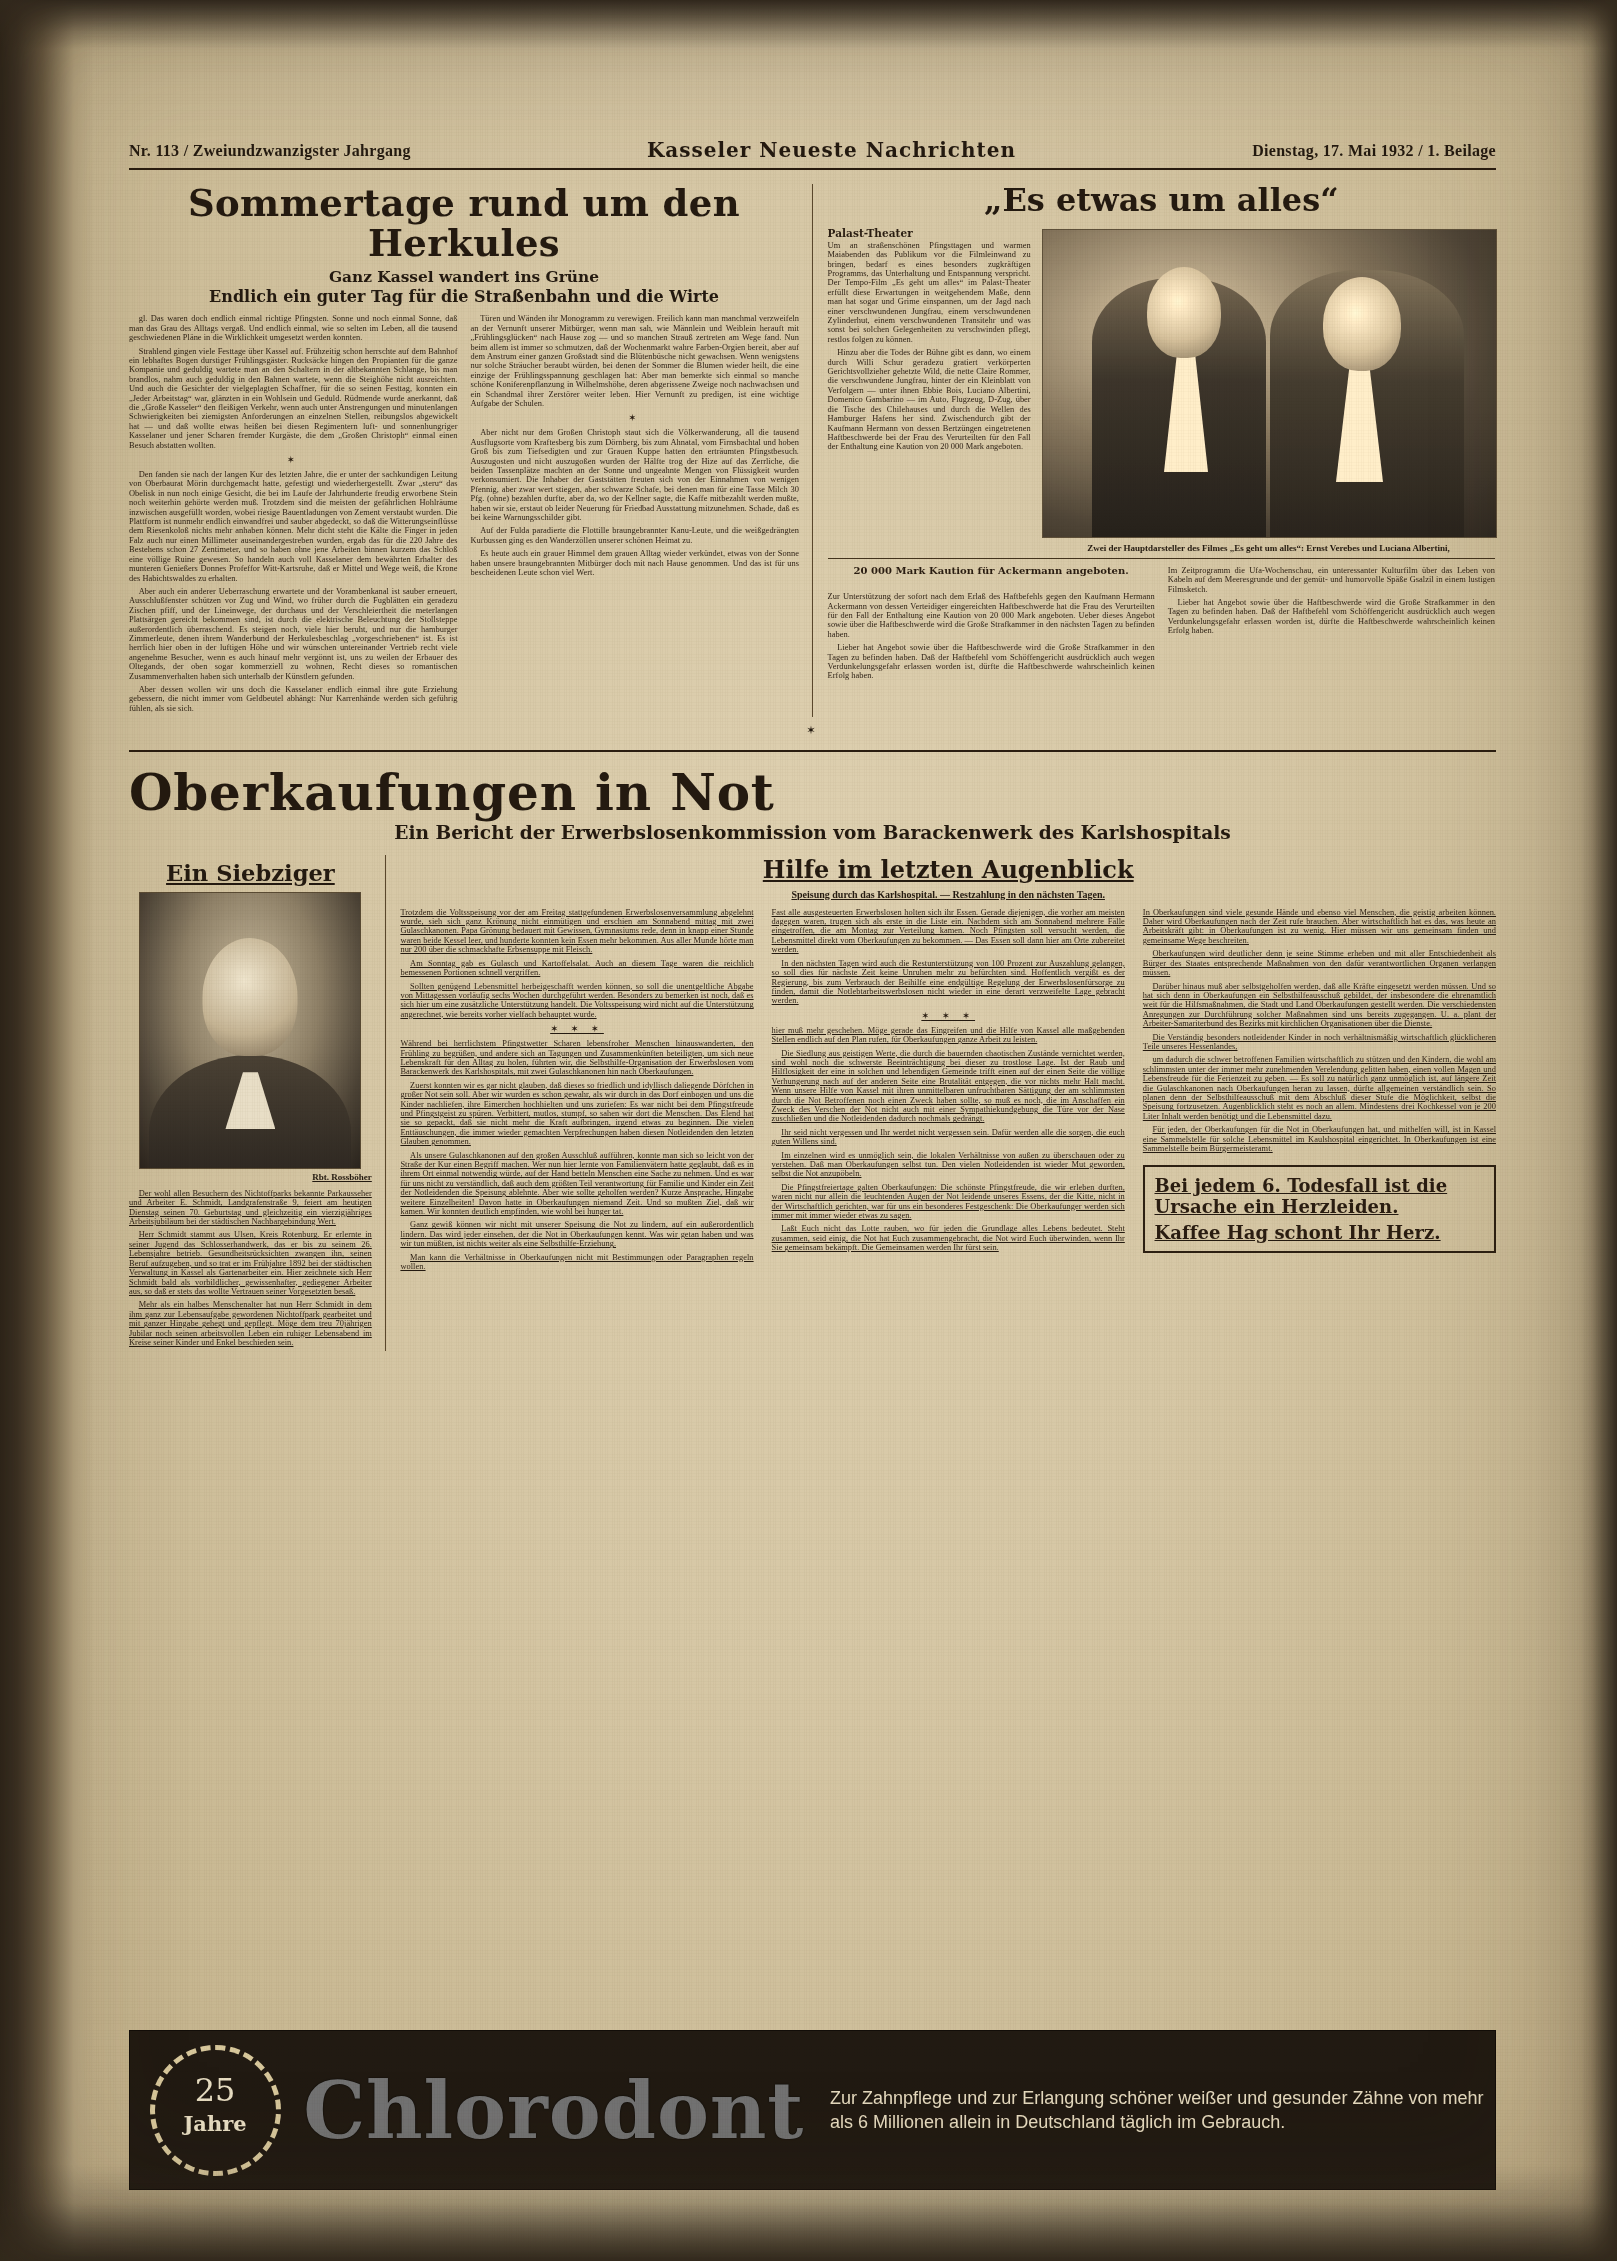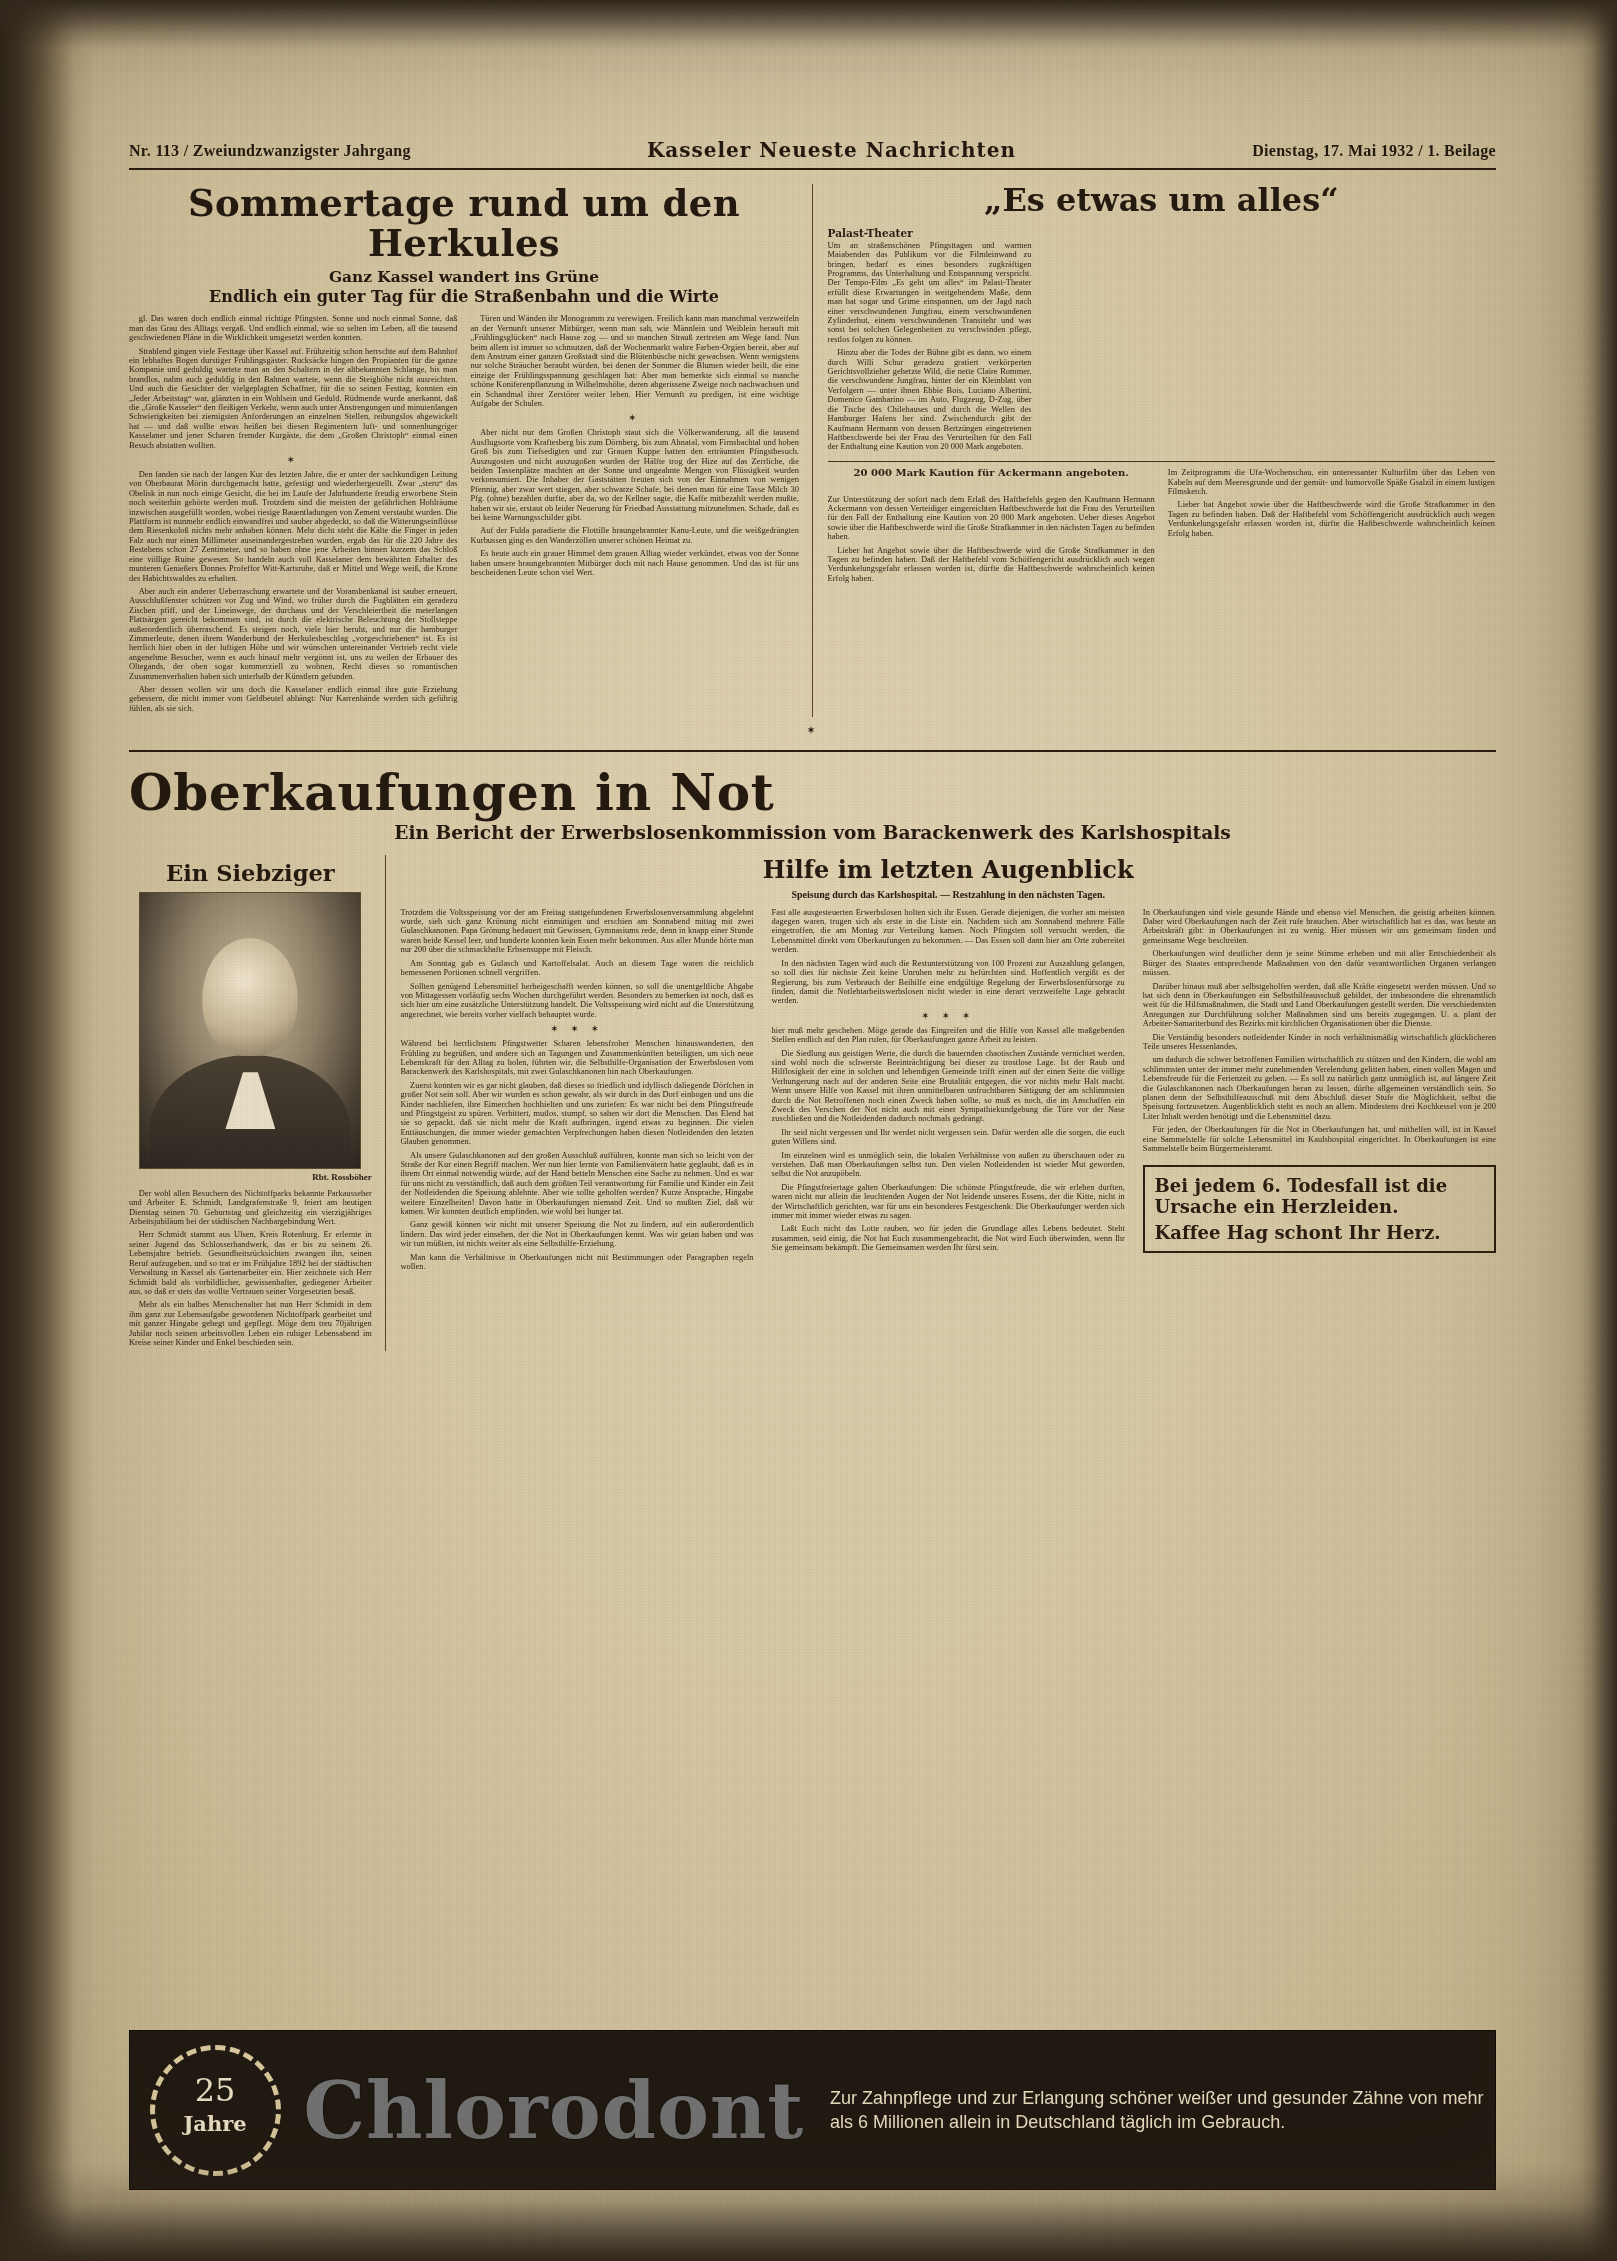--- a/index.html
+++ b/index.html
@@ -291,20 +291,21 @@
     font-weight: bold;
     font-size: 10px;
     text-align: center;
     margin-bottom: 8px;
   }
 
   
   #lower {
     display: flex;
     margin-top: 4.9px;
+    text-decoration: underline;
   }
   #lower .colbox {
     box-sizing: border-box;
   }
   .vdiv { border-left: 0.8px solid #5a472c; }
 
   
   .portrait-head {
     font-family: "DejaVu Serif", serif;
     font-weight: bold;
@@ -474,20 +475,31 @@
       <div id="vrule1"></div>
 
       <div id="rightTop">
         <div class="headline-film">„Es etwas um alles“</div>
         <div class="film-grid">
           <div class="film-text body-col">
             <div class="film-sub">Palast-Theater</div>
             <p class="noind">Um an straßenschönen Pfingsttagen und warmen Maiabenden das Publikum vor die Filmleinwand zu bringen, bedarf es eines besonders zugkräftigen Programms, das Unterhaltung und Entspannung verspricht. Der Tempo-Film „Es geht um alles“ im Palast-Theater erfüllt diese Erwartungen in weitgehendem Maße, denn man hat sogar und Grime einspannen, um der Jagd nach einer verschwundenen Jungfrau, einem verschwundenen Zylinderhut, einem verschwundenen Transitehr und was sonst bei solchen Gelegenheiten zu verschwinden pflegt, restlos folgen zu können.</p>
             <p>Hinzu aber die Todes der Bühne gibt es dann, wo einem durch Willi Schur geradezu gratiert verkörperten Gerichtsvollzieher gehetzte Wild, die nette Claire Rommer, die verschwundene Jungfrau, hinter der ein Kleinblatt von Verfolgern — unter ihnen Ebbie Bois, Luciano Albertini, Domenico Gambarino — im Auto, Flugzeug, D-Zug, über die Tische des Chilehauses und durch die Wellen des Hamburger Hafens her sind. Zwischendurch gibt der Kaufmann Hermann von dessen Bertzüngen eingetretenen Haftbeschwerde bei der Frau des Verurteilten für den Fall der Enthaltung eine Kaution von 20 000 Mark angeboten.</p>
           </div>
+          <div class="film-photo-wrap">
+            <div class="photo">
+              <div class="figA"></div>
+              <div class="figB"></div>
+              <div class="shirtA"></div>
+              <div class="shirtB"></div>
+              <div class="headA"></div>
+              <div class="headB"></div>
+            </div>
+            <div class="photo-cap">Zwei der Hauptdarsteller des Filmes „Es geht um alles“: Ernst Verebes und Luciana Albertini,</div>
+          </div>
         </div>
 
         <div class="rule-thin"></div>
 
         <div class="cols2">
           <div class="body-col">
             <div class="notice-title">20 000 Mark Kaution für Ackermann angeboten.</div>
             <p class="noind">Zur Unterstützung der sofort nach dem Erlaß des Haftbefehls gegen den Kaufmann Hermann Ackermann von dessen Verteidiger eingereichten Haftbeschwerde hat die Frau des Verurteilten für den Fall der Enthaltung eine Kaution von 20 000 Mark angeboten. Ueber dieses Angebot sowie über die Haftbeschwerde wird die Große Strafkammer in den nächsten Tagen zu befinden haben.</p>
             <p>Lieber hat Angebot sowie über die Haftbeschwerde wird die Große Strafkammer in den Tagen zu befinden haben. Daß der Haftbefehl vom Schöffengericht ausdrücklich auch wegen Verdunkelungsgefahr erlassen worden ist, dürfte die Haftbeschwerde wahrscheinlich keinen Erfolg haben.</p>
           </div>

